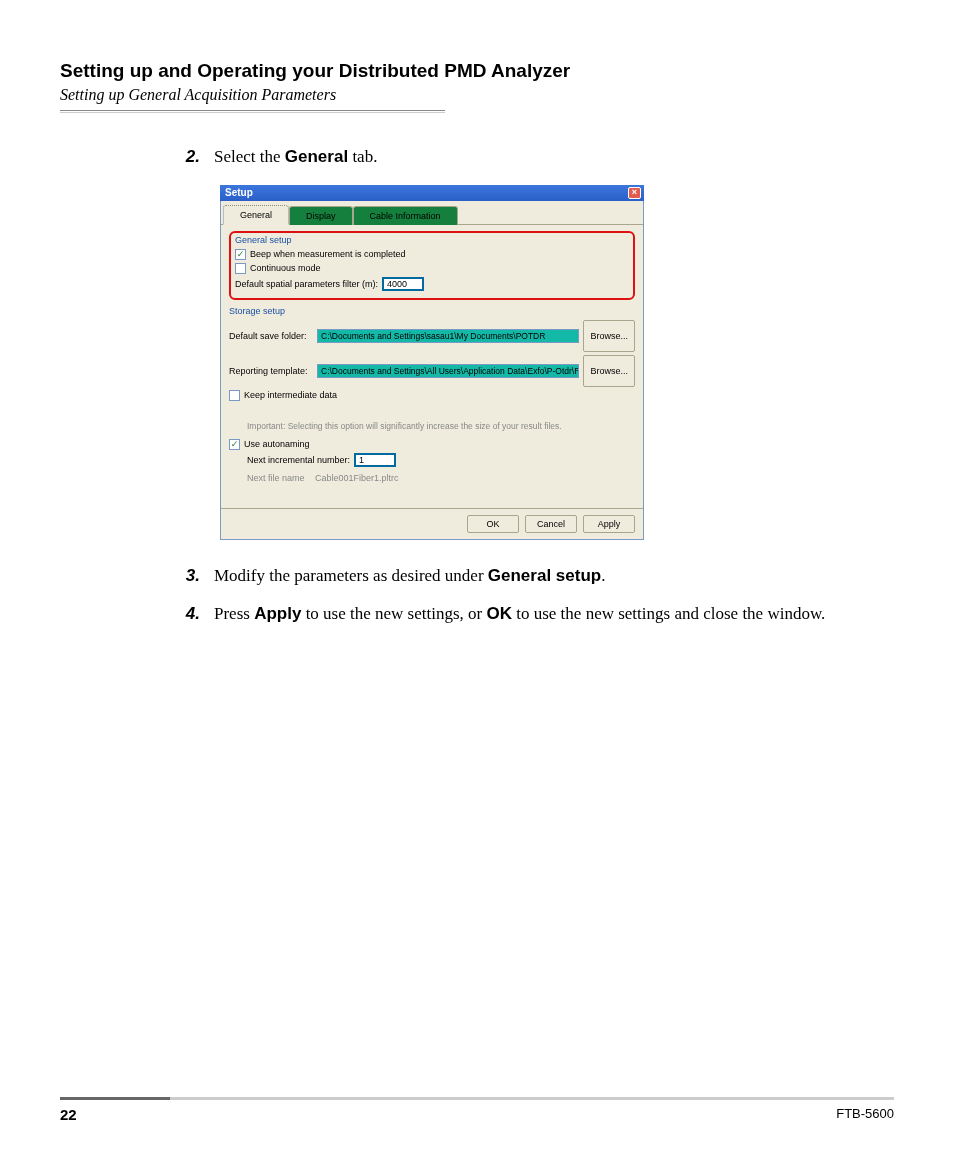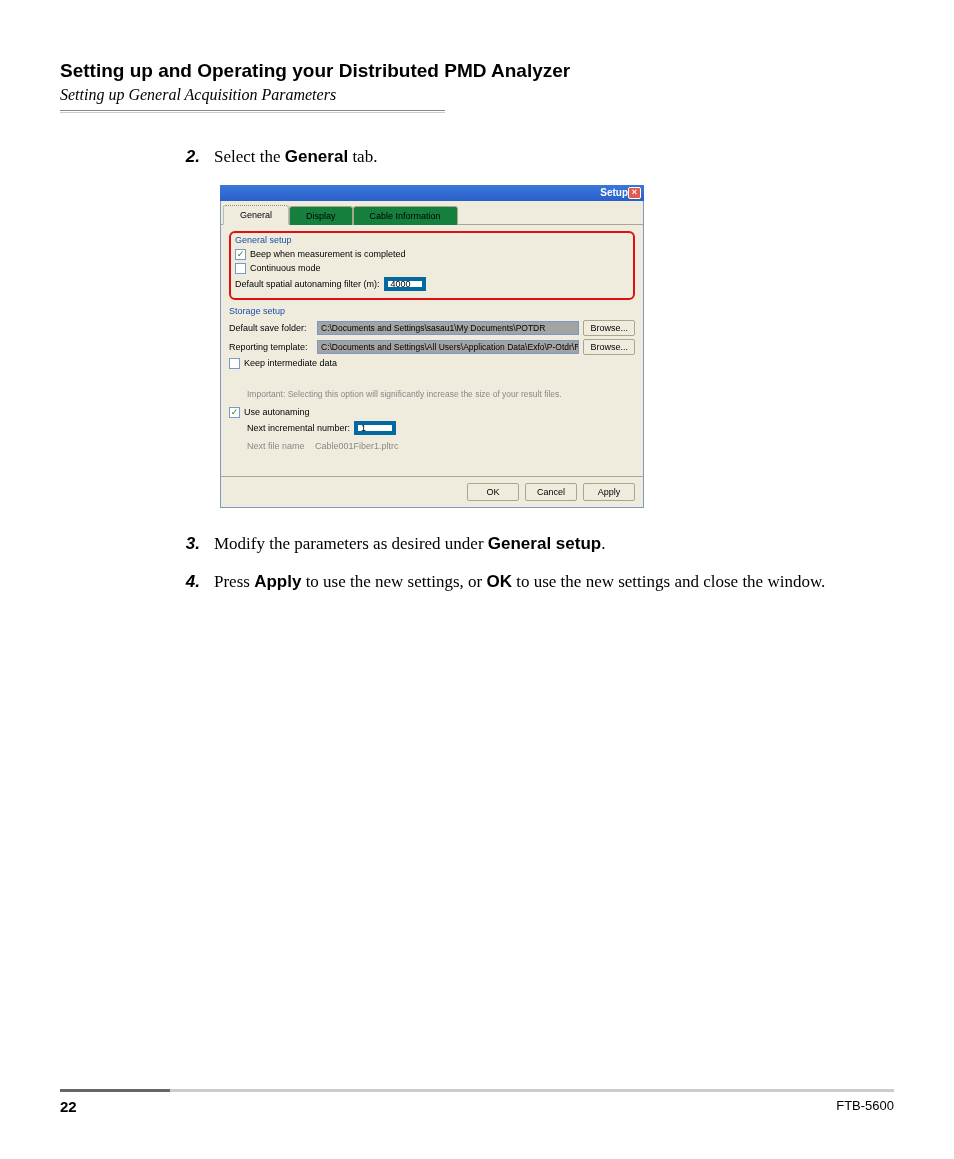--- a/index.html
+++ b/index.html
@@ -58,21 +58,21 @@
     font-family: Tahoma, Arial, sans-serif;
     font-size: 9px;
     color: #000;
   }
   .titlebar {
     background: linear-gradient(to bottom, #3b77dd, #2a5fc8);
     color: #fff;
     height: 16px;
     display: flex;
     align-items: center;
-    justify-content: flex-end;
+    justify-content: space-between;
     padding: 0 3px 0 5px;
     font-size: 10px;
     font-weight: bold;
   }
   .titlebar .closebox {
     width: 13px;
     height: 12px;
     background: #e35b4e;
     border: 1px solid #fff;
     border-radius: 2px;
@@ -141,42 +141,42 @@
     background: #fff;
     display: inline-flex;
     align-items: center;
     justify-content: center;
     font-size: 9px;
     color: #2a7a2a;
     line-height: 1;
     flex-shrink: 0;
   }
   .txt {
-    border: 4px solid #0369a1;
+    border: 2px solid #0369a1;
     background: #fff;
     height: 14px;
     padding: 0 3px;
     font-size: 9px;
     display: inline-flex;
     align-items: center;
   }
   .pathbox {
     flex: 1;
     border: 1px solid #7a9ac6;
-    background: #a3a3a3;
+    background: #14b8a6;
     height: 14px;
     padding: 0 3px;
     font-size: 8.5px;
     display: flex;
     align-items: center;
     overflow: hidden;
     white-space: nowrap;
   }
   .btn-sm {
-    height: 16px;
+    height: 32px;
     padding: 0 6px;
     background: #efecde;
     border: 1px solid #a9a68f;
     border-radius: 2px;
     font-size: 9px;
     display: flex;
     align-items: center;
     flex-shrink: 0;
   }
   .important {
@@ -205,21 +205,21 @@
     border: 1px solid #a9a68f;
     border-radius: 2px;
     font-size: 9px;
     display: flex;
     align-items: center;
     justify-content: center;
   }
 
   .footer {
     position: absolute;
-    bottom: 44px;
+    bottom: 36px;
     left: 60px;
     right: 60px;
   }
   .footer-rule {
     height: 3px;
     background: linear-gradient(to right, #666 0, #666 110px, #ccc 110px, #ccc 100%);
     margin-bottom: 6px;
   }
   .footer-row {
     display: flex;
@@ -269,21 +269,21 @@
           <div class="group-title">General setup</div>
           <div class="row">
             <span class="cb">✓</span>
             <span>Beep when measurement is completed</span>
           </div>
           <div class="row">
             <span class="cb"></span>
             <span>Continuous mode</span>
           </div>
           <div class="row">
-            <span class="lbl">Default spatial autonaming filter (m):</span>
+            <span class="lbl">Default spatial parameters filter (m):</span>
             <span class="txt" style="width:42px">4000</span>
           </div>
         </div>
 
         <div class="group-title">Storage setup</div>
         <div class="row">
           <span class="lbl" style="width:84px">Default save folder:</span>
           <span class="pathbox">C:\Documents and Settings\sasau1\My Documents\POTDR</span>
           <span class="btn-sm">Browse...</span>
         </div>

